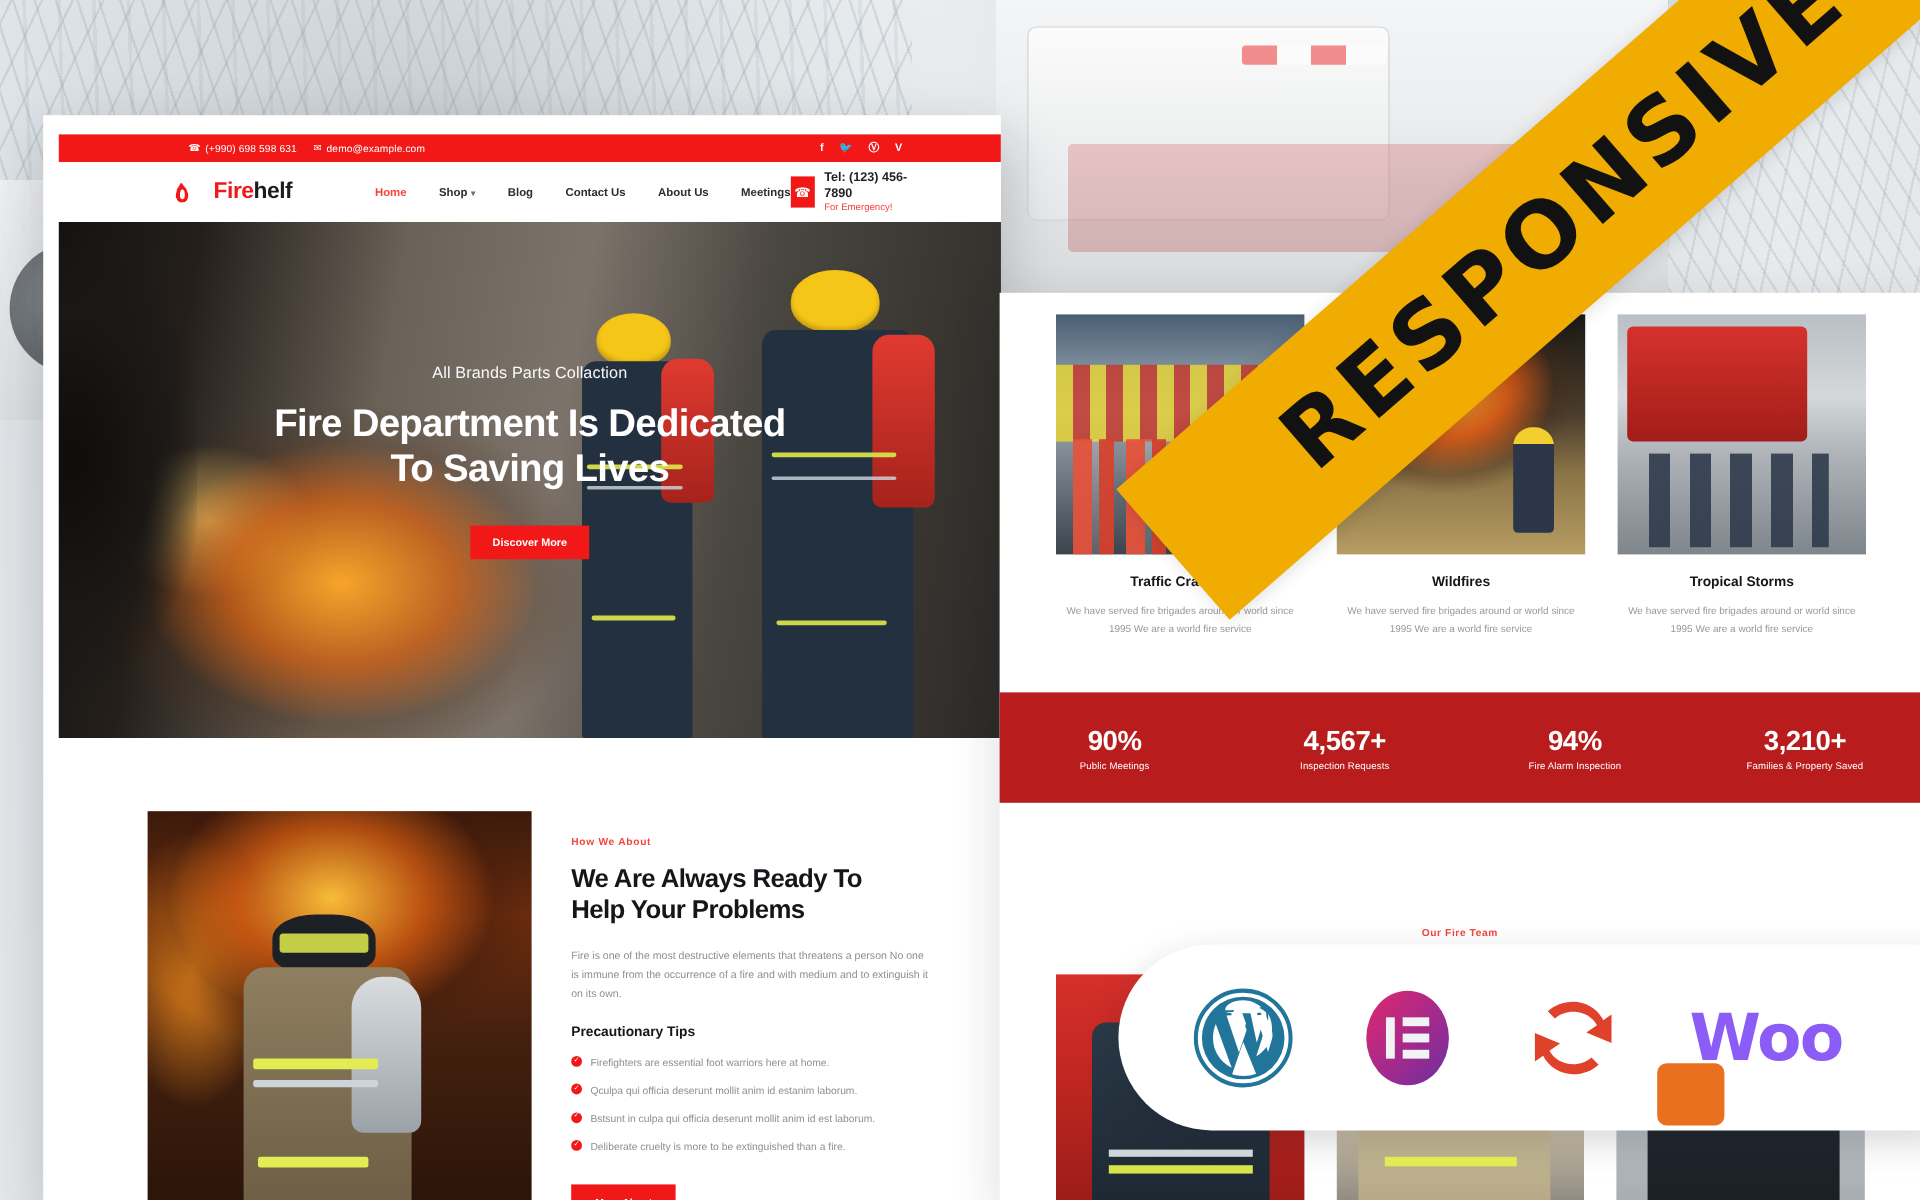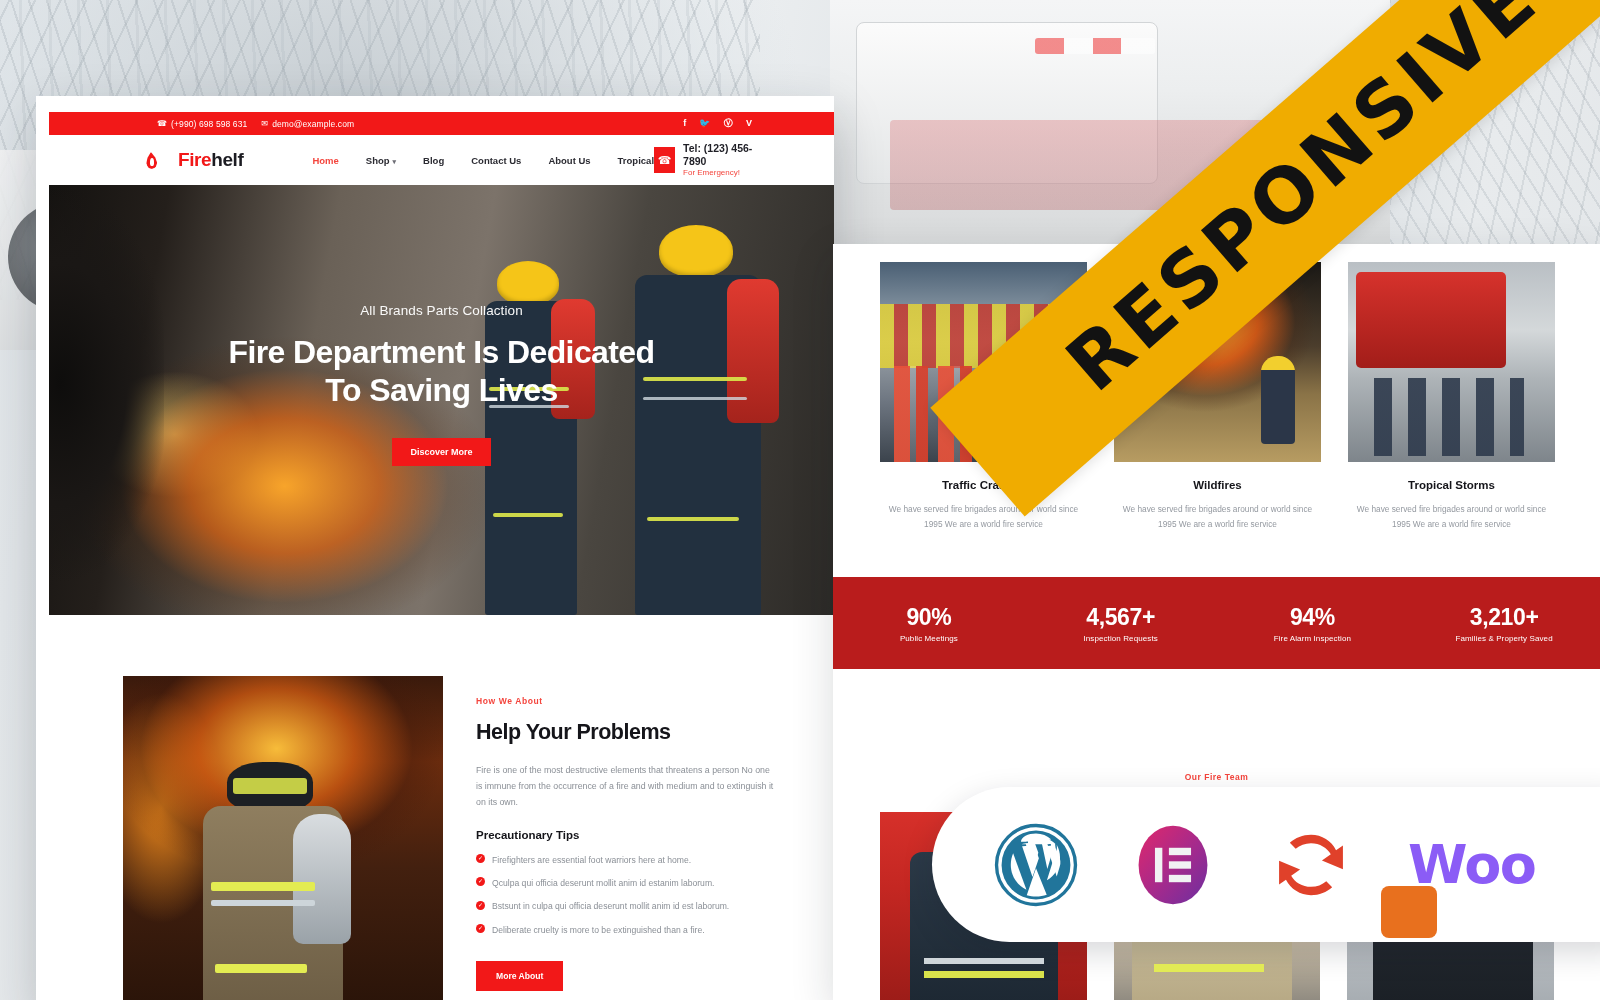--- a/index.html
+++ b/index.html
@@ -311,21 +311,21 @@
         <span class="brand-flame"></span>
         <span class="brand-name"><span class="b-red">Fire</span><span>helf</span></span>
       </div>
 
       <div class="nav-menu">
         <div class="nav-link active"><span>Home</span></div>
         <div class="nav-link"><span>Shop</span><span class="nav-caret">▾</span></div>
         <div class="nav-link"><span>Blog</span></div>
         <div class="nav-link"><span>Contact Us</span></div>
         <div class="nav-link"><span>About Us</span></div>
-        <div class="nav-link"><span>Tropical</span></div>
+        <div class="nav-link"><span>Meetings</span></div>
       </div>
 
       <div class="nav-phone">
         <div class="np-box">☎</div>
         <div>
           <div class="np-num">Tel: (123) 456-7890</div>
           <div class="np-sub">For Emergency!</div>
         </div>
       </div>
     </div>
@@ -369,20 +369,21 @@
           <div class="tk"></div>
         <div class="st" style="left:36px; top:126px; width:104px;"></div>
         <div class="st2" style="left:36px; top:144px; width:104px;"></div>
         <div class="st" style="left:40px; top:208px; width:92px;"></div>
       </div>
     </div>
 
     <div class="about-text">
       <div class="about-kicker">How We About</div>
       <div class="about-h2">
+        <div>We Are Always Ready To</div>
         <div>Help Your Problems</div>
       </div>
       <p class="about-p">Fire is one of the most destructive elements that threatens a person No one is immune from the occurrence of a fire and with medium and to extinguish it on its own.</p>
       <div class="about-h3">Precautionary Tips</div>
       <ul class="about-list">
         <li>
             <span class="chk">✓</span>
             <span>Firefighters are essential foot warriors here at home.</span>
           </li>
         <li>

